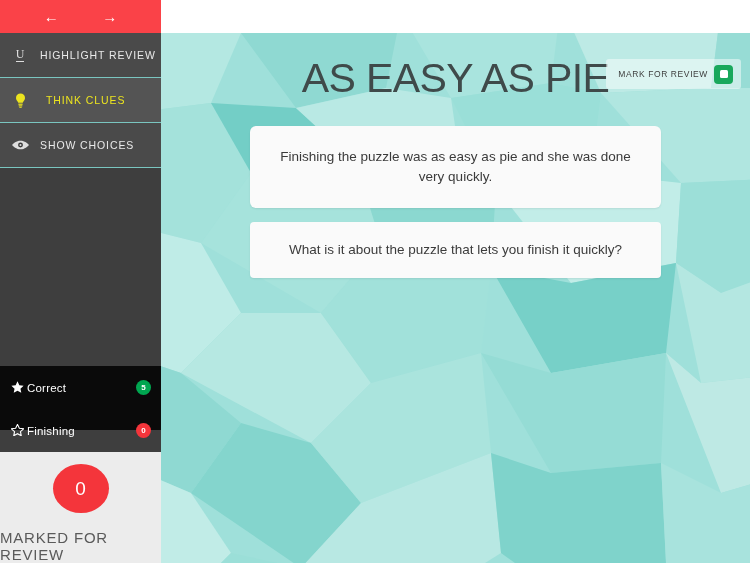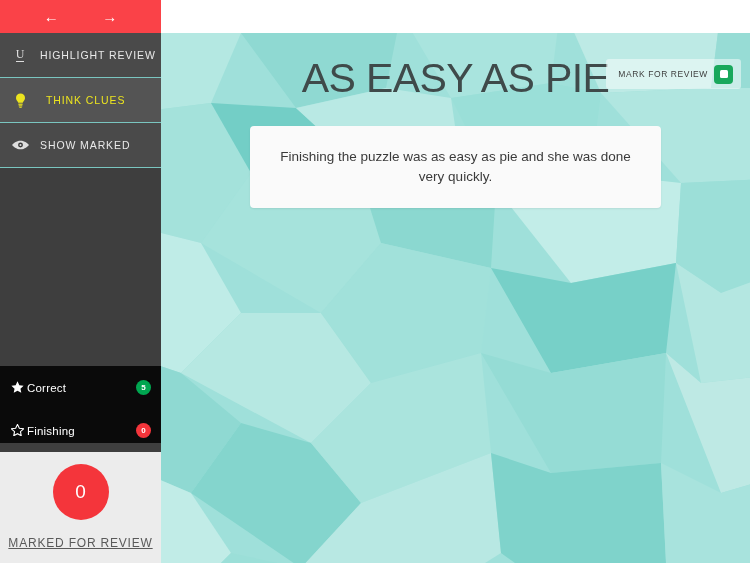--- a/index.html
+++ b/index.html
@@ -89,21 +89,21 @@
   .spacer {
     position: absolute;
     top: 168px; left: 0; right: 0;
     height: 198px;
     background: #3e3e3e;
   }
 
   .score-block {
     position: absolute;
     top: 366px; left: 0;
-    width: 161px; height: 77px;
+    width: 161px; height: 64px;
     background: #0a0a0a;
   }
   .score-row {
     height: 43px;
     display: flex;
     align-items: center;
     padding: 0 10px 0 11px;
   }
   .score-star { width: 16px; color: #ffffff; font-size: 12px; line-height: 1; }
   .score-label {
@@ -141,24 +141,23 @@
     background: #f4353b;
     color: #ffffff;
     display: flex;
     align-items: center;
     justify-content: center;
     font-size: 19px;
     font-weight: 400;
   }
   .review-caption {
     margin-top: 16px;
-    font-size: 12px;
+    font-size: 15px;
     letter-spacing: 0.8px;
     color: #5a5a5a;
-    text-decoration: underline;
   }
 
   
   .header {
     position: absolute;
     left: 161px; top: 0;
     width: 705px; height: 33px;
     background: #ffffff;
     display: flex;
     align-items: stretch;
@@ -251,21 +250,21 @@
     width: 411px;
     background: #fafafa;
     border-radius: 4px;
     box-shadow: 0 1px 2px rgba(0,0,0,0.08);
     padding: 18px 22px;
     color: #3b3b3b;
     font-size: 13.5px;
     line-height: 1.45;
     text-align: center;
   }
-  .card.passage { margin-top: 24px; min-height: 82px; display:flex; align-items:center; justify-content:center;}
+  .card.passage { margin-top: 24px; min-height: 82px; display:flex; align-items:center; justify-content:center;border-radius:6px;}
   .card.question { margin-top: 14px; min-height: 54px; display:flex; align-items:center; justify-content:center;}
 </style>
 </head>
 <body>
 
 <div id="app">
 
   <div class="stage">
     <div class="poly-layer">
       <svg viewBox="0 0 669 610" preserveAspectRatio="none">
@@ -327,20 +326,23 @@
     <span class="mark-review-icon">
         <i></i>
       </span>
   </div>
 
   <div class="content">
     <div class="title">AS EASY AS PIE</div>
     <div class="card passage">
       <span>Finishing the puzzle was as easy as pie and she was done very quickly.</span>
     </div>
+    <div class="card question">
+      <span>What is it about the puzzle that lets you finish it quickly?</span>
+    </div>
   </div>
 
   <div class="sidebar">
 
     <div class="navbar">
       <span class="nav-arrow">←</span>
       <span class="nav-arrow">→</span>
     </div>
 
     <div class="menu">
@@ -362,21 +364,21 @@
         <span class="menu-label">THINK CLUES</span>
       </div>
       <div class="menu-item">
         <span class="menu-icon">
           <svg width="17" height="10" viewBox="0 0 18 10">
             <path d="M9 0.4C4.6 0.4 1.2 3.4 0 5c1.2 1.6 4.6 4.6 9 4.6S16.8 6.6 18 5C16.8 3.4 13.4 0.4 9 0.4z" fill="#dedede"></path>
             <circle cx="9" cy="5" r="2.6" fill="#3a3a3a"></circle>
             <circle cx="9" cy="5" r="1.1" fill="#dedede"></circle>
           </svg>
         </span>
-        <span class="menu-label">SHOW MARKED</span>
+        <span class="menu-label">SHOW CHOICES</span>
       </div>
     </div>
 
     <div class="spacer"></div>
 
     <div class="score-block">
       <div class="score-row">
         <span class="score-star">
           <svg width="13" height="12" viewBox="0 0 14 13">
             <polygon points="7,0.4 9,4.7 13.6,5.2 10.2,8.3 11.1,12.8 7,10.5 2.9,12.8 3.8,8.3 0.4,5.2 5,4.7" fill="#ffffff"></polygon>

